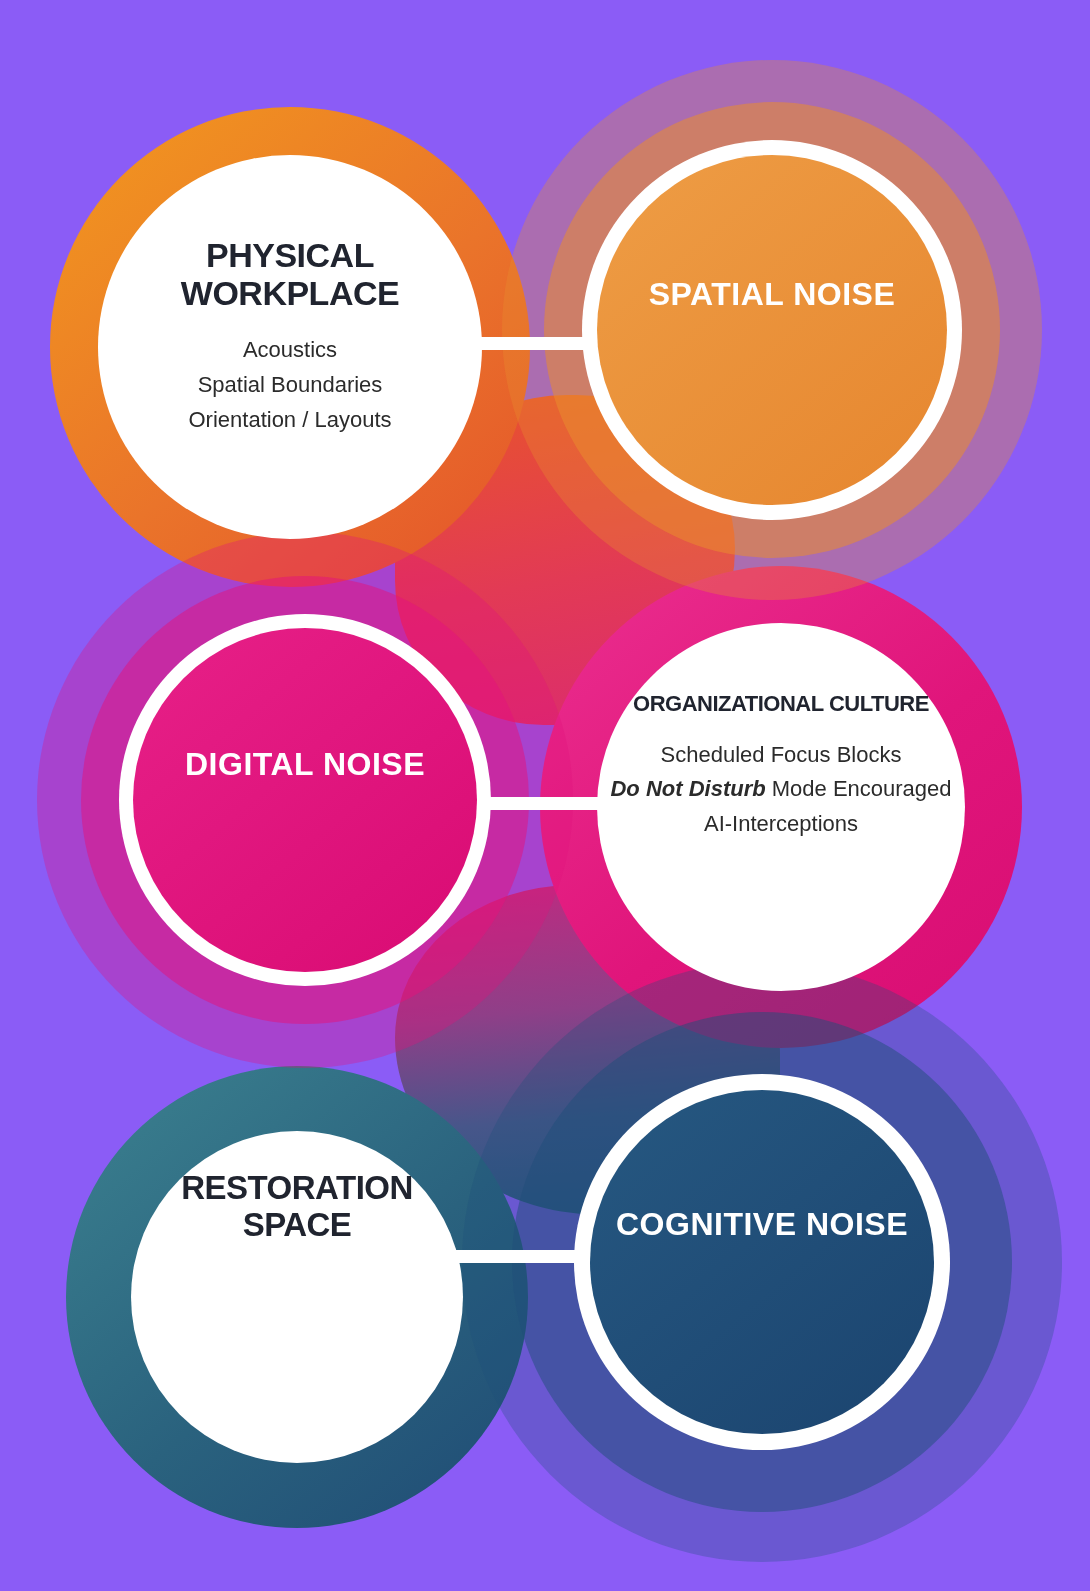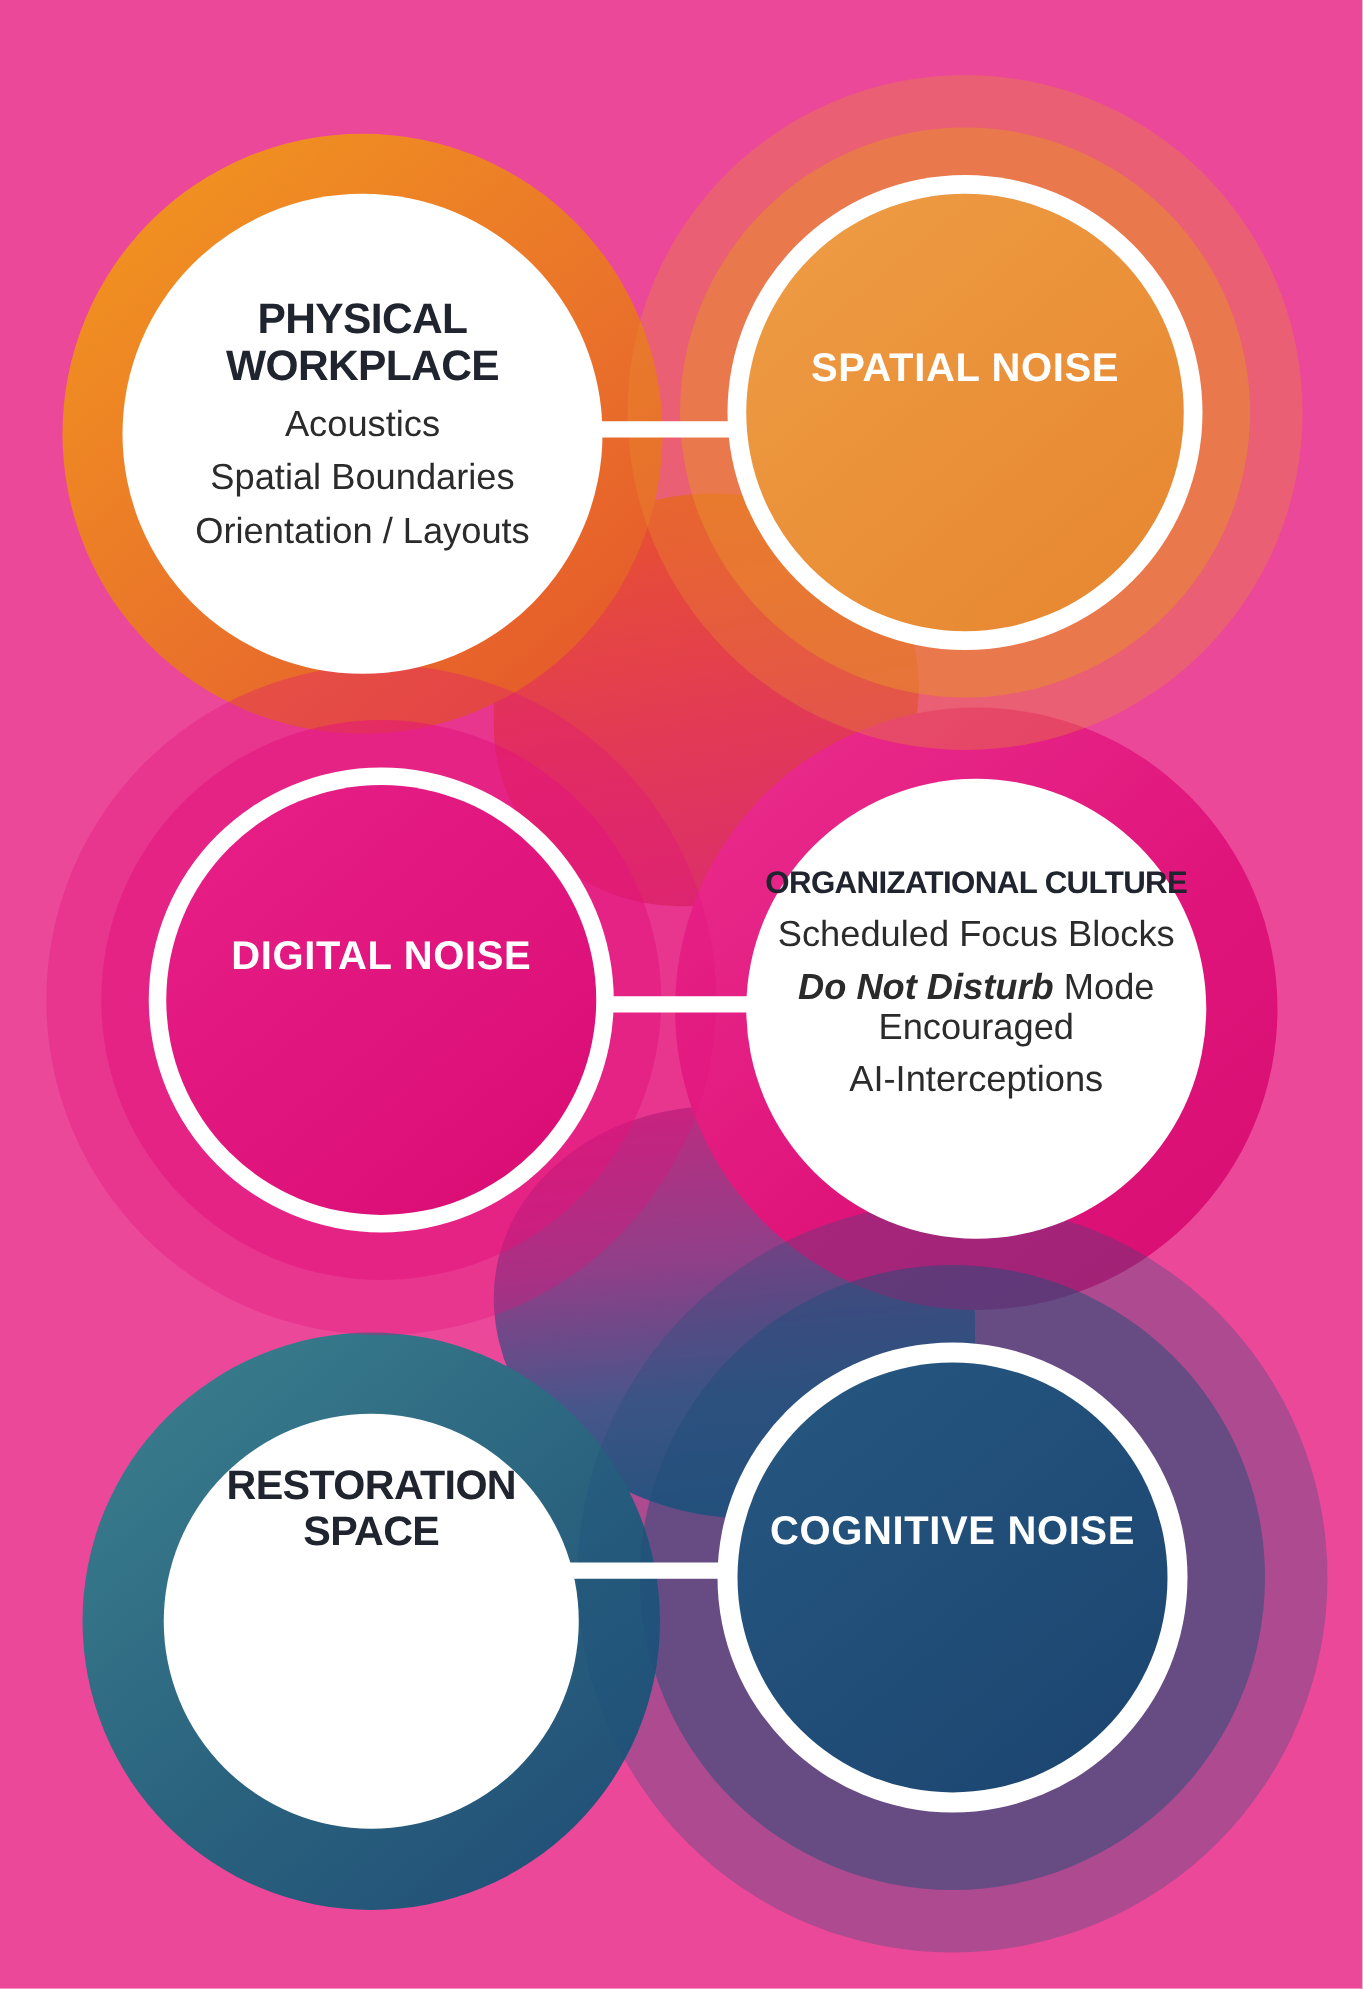--- a/index.html
+++ b/index.html
@@ -1,17 +1,17 @@
 <!DOCTYPE html>
 <html><head>
 <meta charset="utf-8">
 <style>
   html,body{margin:0;padding:0;background:#fff;}
   .canvas{
-    position:relative;width:1090px;height:1591px;overflow:hidden;background:#ec4899;
+    position:relative;width:1090px;height:1591px;overflow:hidden;background:#8b5cf6;
     font-family:"Liberation Sans","DejaVu Sans",sans-serif;
   }
   .disc{position:absolute;border-radius:50%;}
   .blob{position:absolute;}
 
   
   .z0{z-index:0}.z1{z-index:1}.z2{z-index:2}.z3{z-index:3}.z4{z-index:4}.z5{z-index:5}.z6{z-index:6}
 
   
   .blob-top{
@@ -65,31 +65,31 @@
   .connector{position:absolute;height:13px;background:#FFFFFF;}
   .bar-1{left:290px;top:337px;width:482px;}
   .bar-2{left:305px;top:797px;width:476px;}
   .bar-3{left:297px;top:1250px;width:465px;}
 
   
   .txt{position:absolute;text-align:center;}
   .detail-title{
     margin:0;font-weight:700;color:#20242F;letter-spacing:-0.5px;line-height:1.12;
   }
-  .detail-items{margin-top:13px;color:#2B2B2B;font-size:29px;line-height:1.08;}
+  .detail-items{margin-top:26px;color:#2B2B2B;font-size:22px;line-height:1.08;}
   .detail-items .item{margin:0 0 11px 0;}
   .detail-items .it{font-style:italic;font-weight:bold;}
   .noise-title{
     margin:0;font-weight:700;color:#FFFFFF;font-size:32px;line-height:1.16;letter-spacing:0.5px;
   }
   .txt-a{left:110px;top:236px;width:360px;}
   .txt-a .detail-title{font-size:34px;}
   .txt-b{left:622px;top:276px;width:300px;}
   .txt-c{left:601px;top:692px;width:360px;}
-  .txt-c .detail-title{font-size:25px;}
+  .txt-c .detail-title{font-size:22px;}
   .txt-d{left:175px;top:746px;width:260px;}
   .txt-e{left:127px;top:1170px;width:340px;}
   .txt-e .detail-title{font-size:33px;}
   .txt-f{left:612px;top:1206px;width:300px;}
 </style>
 </head>
 <body>
 
 <div class="canvas">
 

